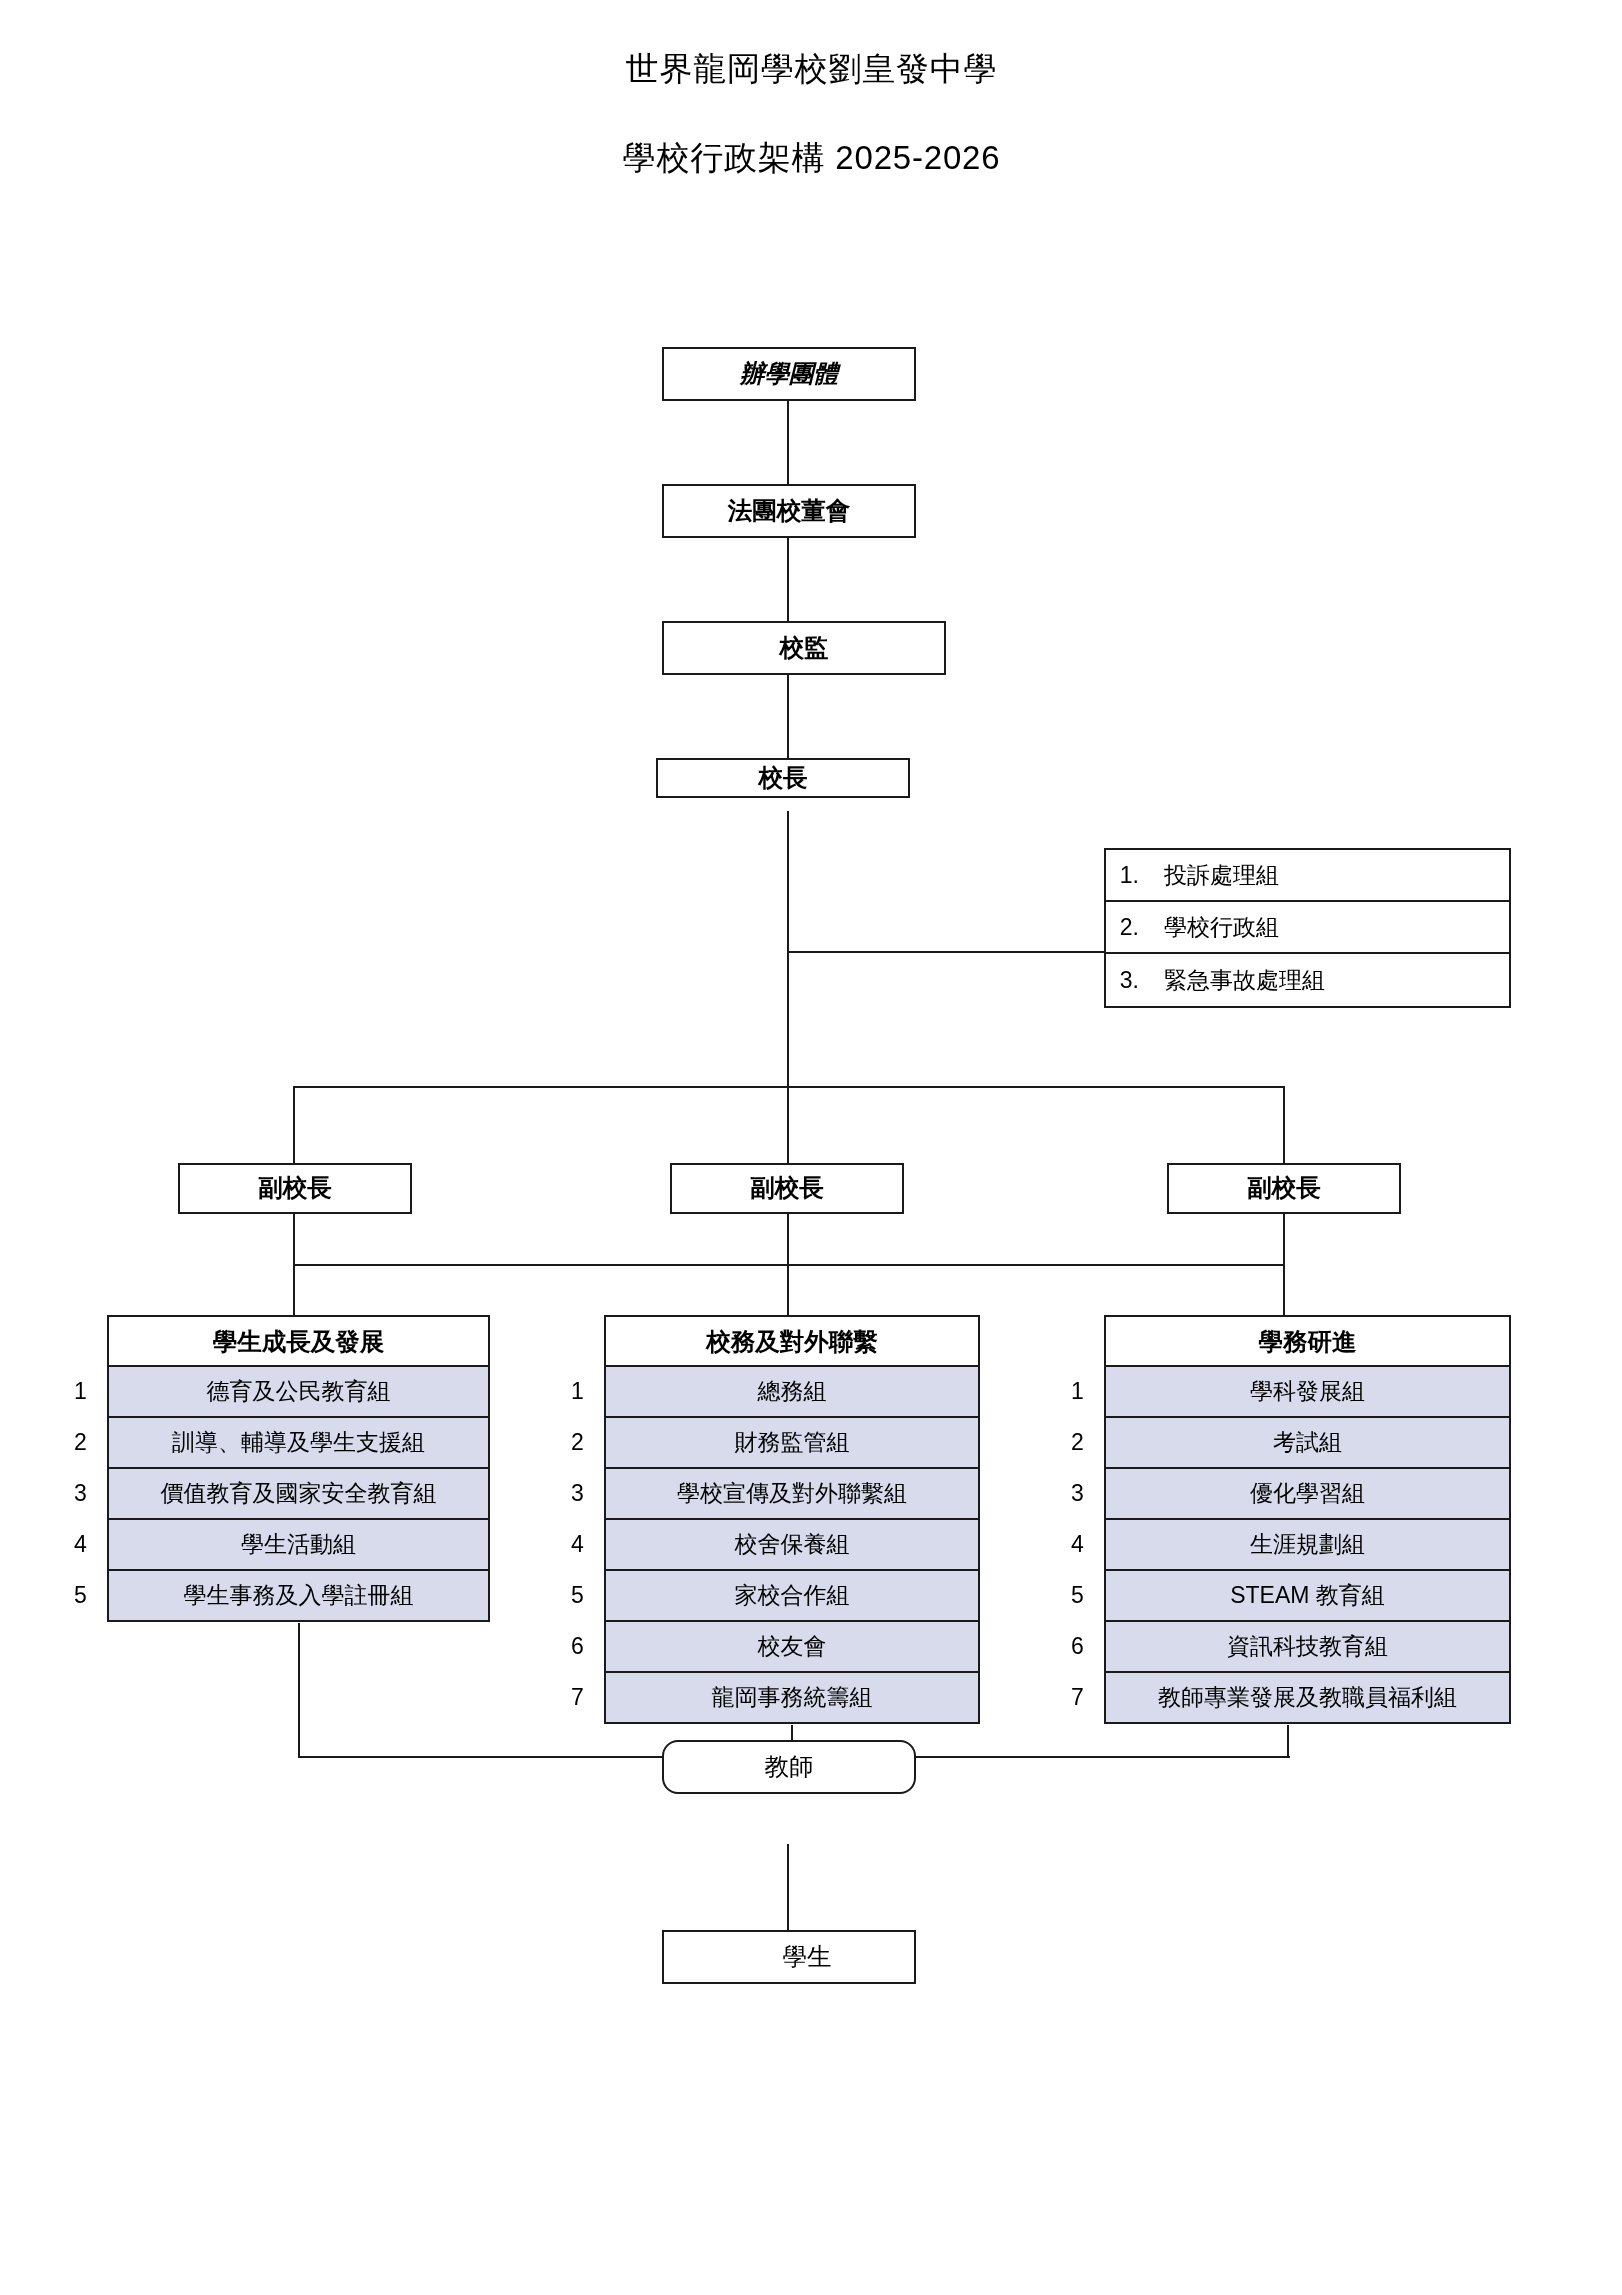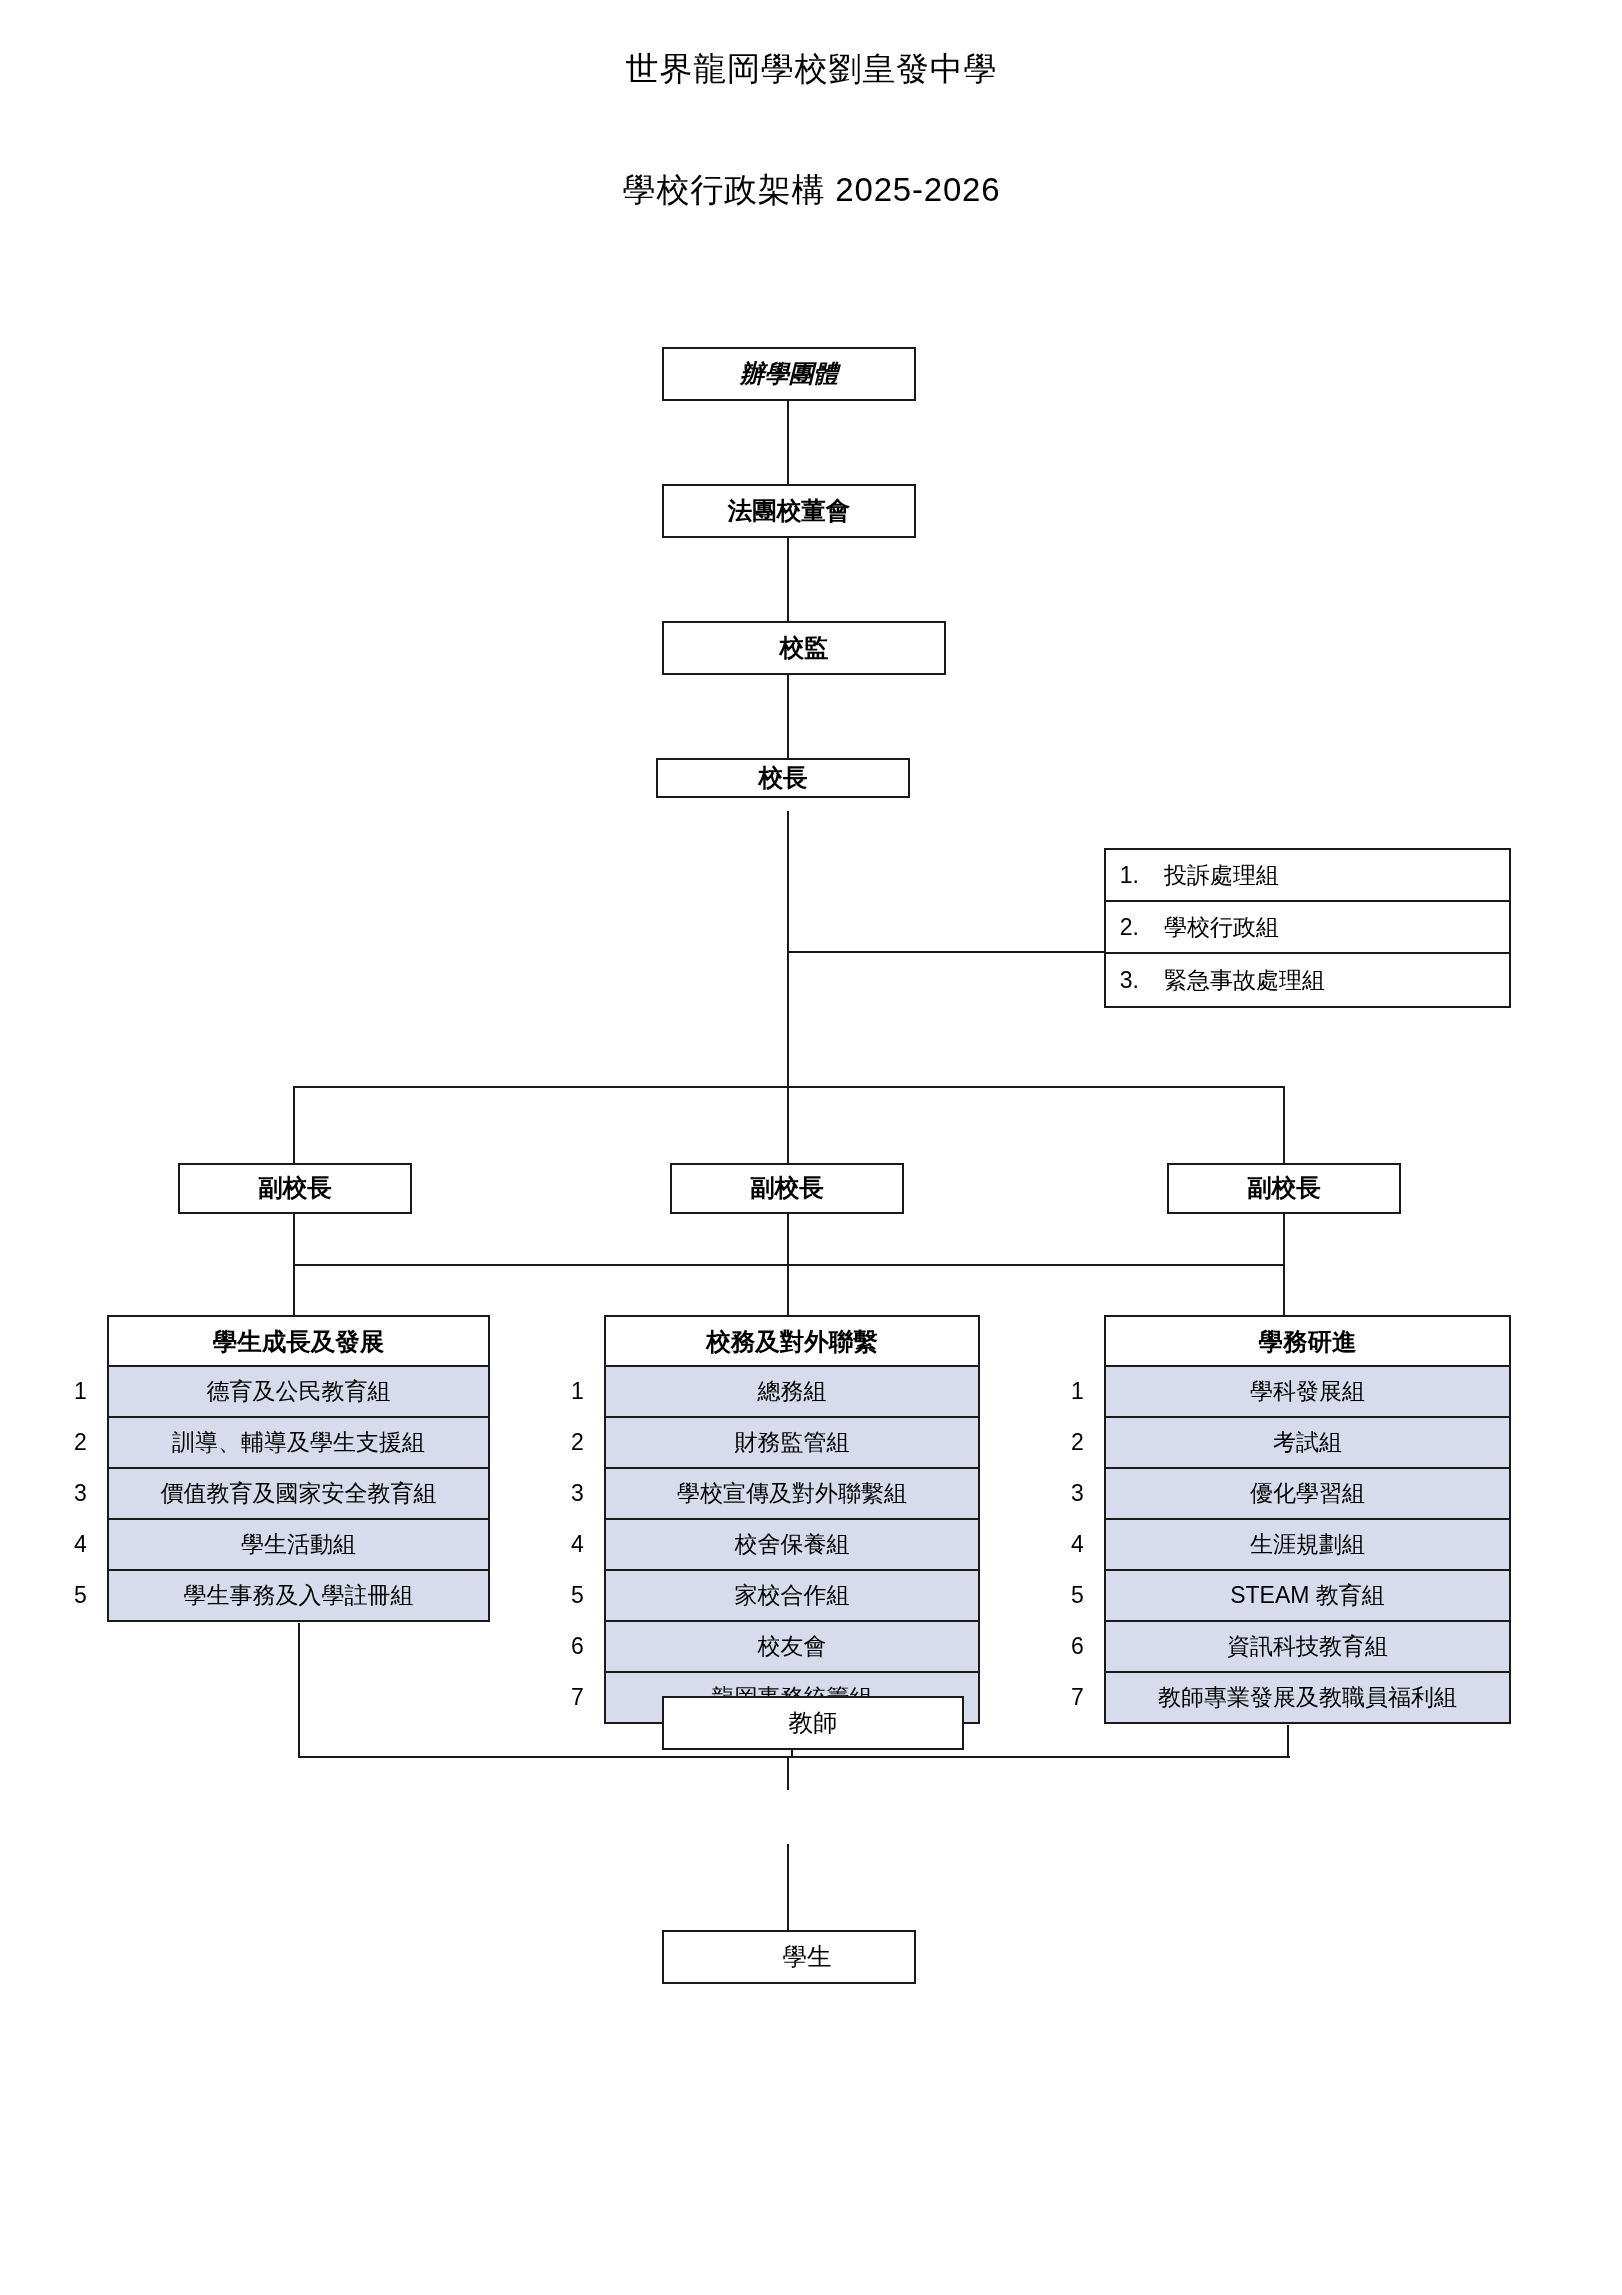--- a/index.html
+++ b/index.html
@@ -19,21 +19,21 @@
   
   .title{
     position:absolute;
     left:0; right:0;
     text-align:center;
     font-size:33px;
     letter-spacing:0.8px;
     white-space:nowrap;
   }
   #title-line1{ top:47px; }
-  #title-line2{ top:168px; }
+  #title-line2{ top:136px; }
 
   
   .node{
     position:absolute;
     box-sizing:border-box;
     border:2.3px solid #1a1a1a;
     background:#ffffff;
     display:flex;
     align-items:center;
     justify-content:center;
@@ -272,20 +272,20 @@
 
   <div class="vline" style="left:298px;top:1623px;height:135px;"></div>
 
   <div class="vline" style="left:791px;top:1725px;height:33px;"></div>
 
   <div class="vline" style="left:1287px;top:1725px;height:33px;"></div>
 
   <div class="hline" style="left:298px;top:1756px;width:992px;"></div>
   <div class="vline" style="left:787px;top:1756px;height:34px;"></div>
 
-  <div class="node" style="left:662px;top:1696px;width:302px;height:54px;">教師</div>
+  <div class="node" style="left:662px;top:1740px;width:254px;height:54px;border-radius:16px;">教師</div>
 
   <div class="vline" style="left:787px;top:1844px;height:86px;"></div>
 
   <div class="node" style="left:662px;top:1930px;width:254px;height:54px;padding-left:36px;">學生</div>
 
 </div>
 
 
 </body></html>

